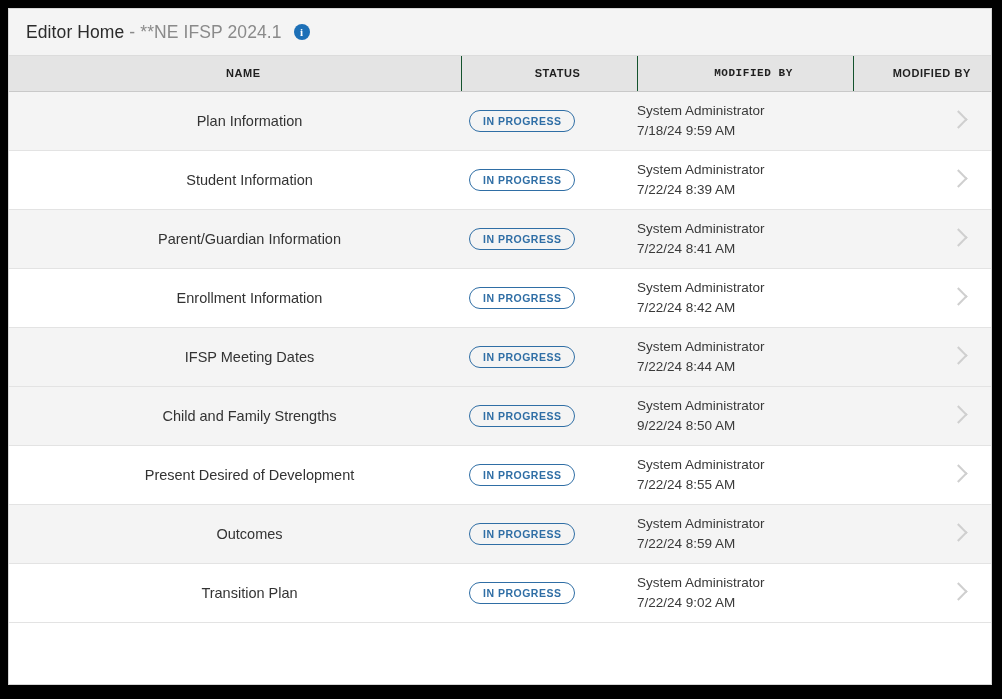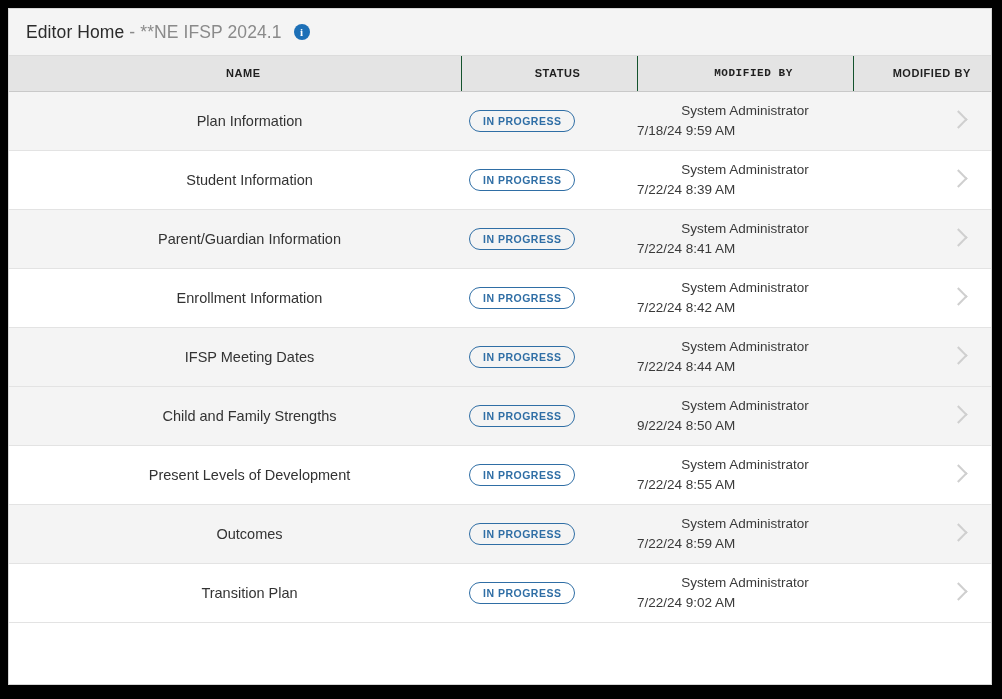--- a/index.html
+++ b/index.html
@@ -119,21 +119,21 @@
     white-space: nowrap;
     cursor: pointer;
     background: transparent;
   }
   td.cell-modified {
     padding-left: 0;
     font-size: 13.5px;
     color: #3a3a3a;
     line-height: 20px;
   }
-  .mod-user { display: block; text-align: center; }
+  .mod-user { display: block; }
   .mod-date { display: block; }
   td.cell-completed { }
   td.cell-arrow {
     width: 48px;
     text-align: center;
   }
   .chevron {
     display: inline-block;
     width: 11px;
     height: 11px;
@@ -218,21 +218,21 @@
           <td class="cell-name">Child and Family Strengths</td>
           <td class="cell-status"><span class="badge">IN PROGRESS</span></td>
           <td class="cell-modified">
             <span class="mod-user">System Administrator</span>
             <span class="mod-date">9/22/24 8:50 AM</span>
           </td>
           <td class="cell-completed"></td>
           <td class="cell-arrow"><span class="chevron"></span></td>
         </tr>
         <tr class="even">
-          <td class="cell-name">Present Levels of Development</td>
+          <td class="cell-name">Present Desired of Development</td>
           <td class="cell-status"><span class="badge">IN PROGRESS</span></td>
           <td class="cell-modified">
             <span class="mod-user">System Administrator</span>
             <span class="mod-date">7/22/24 8:55 AM</span>
           </td>
           <td class="cell-completed"></td>
           <td class="cell-arrow"><span class="chevron"></span></td>
         </tr>
         <tr class="odd">
           <td class="cell-name">Outcomes</td>

